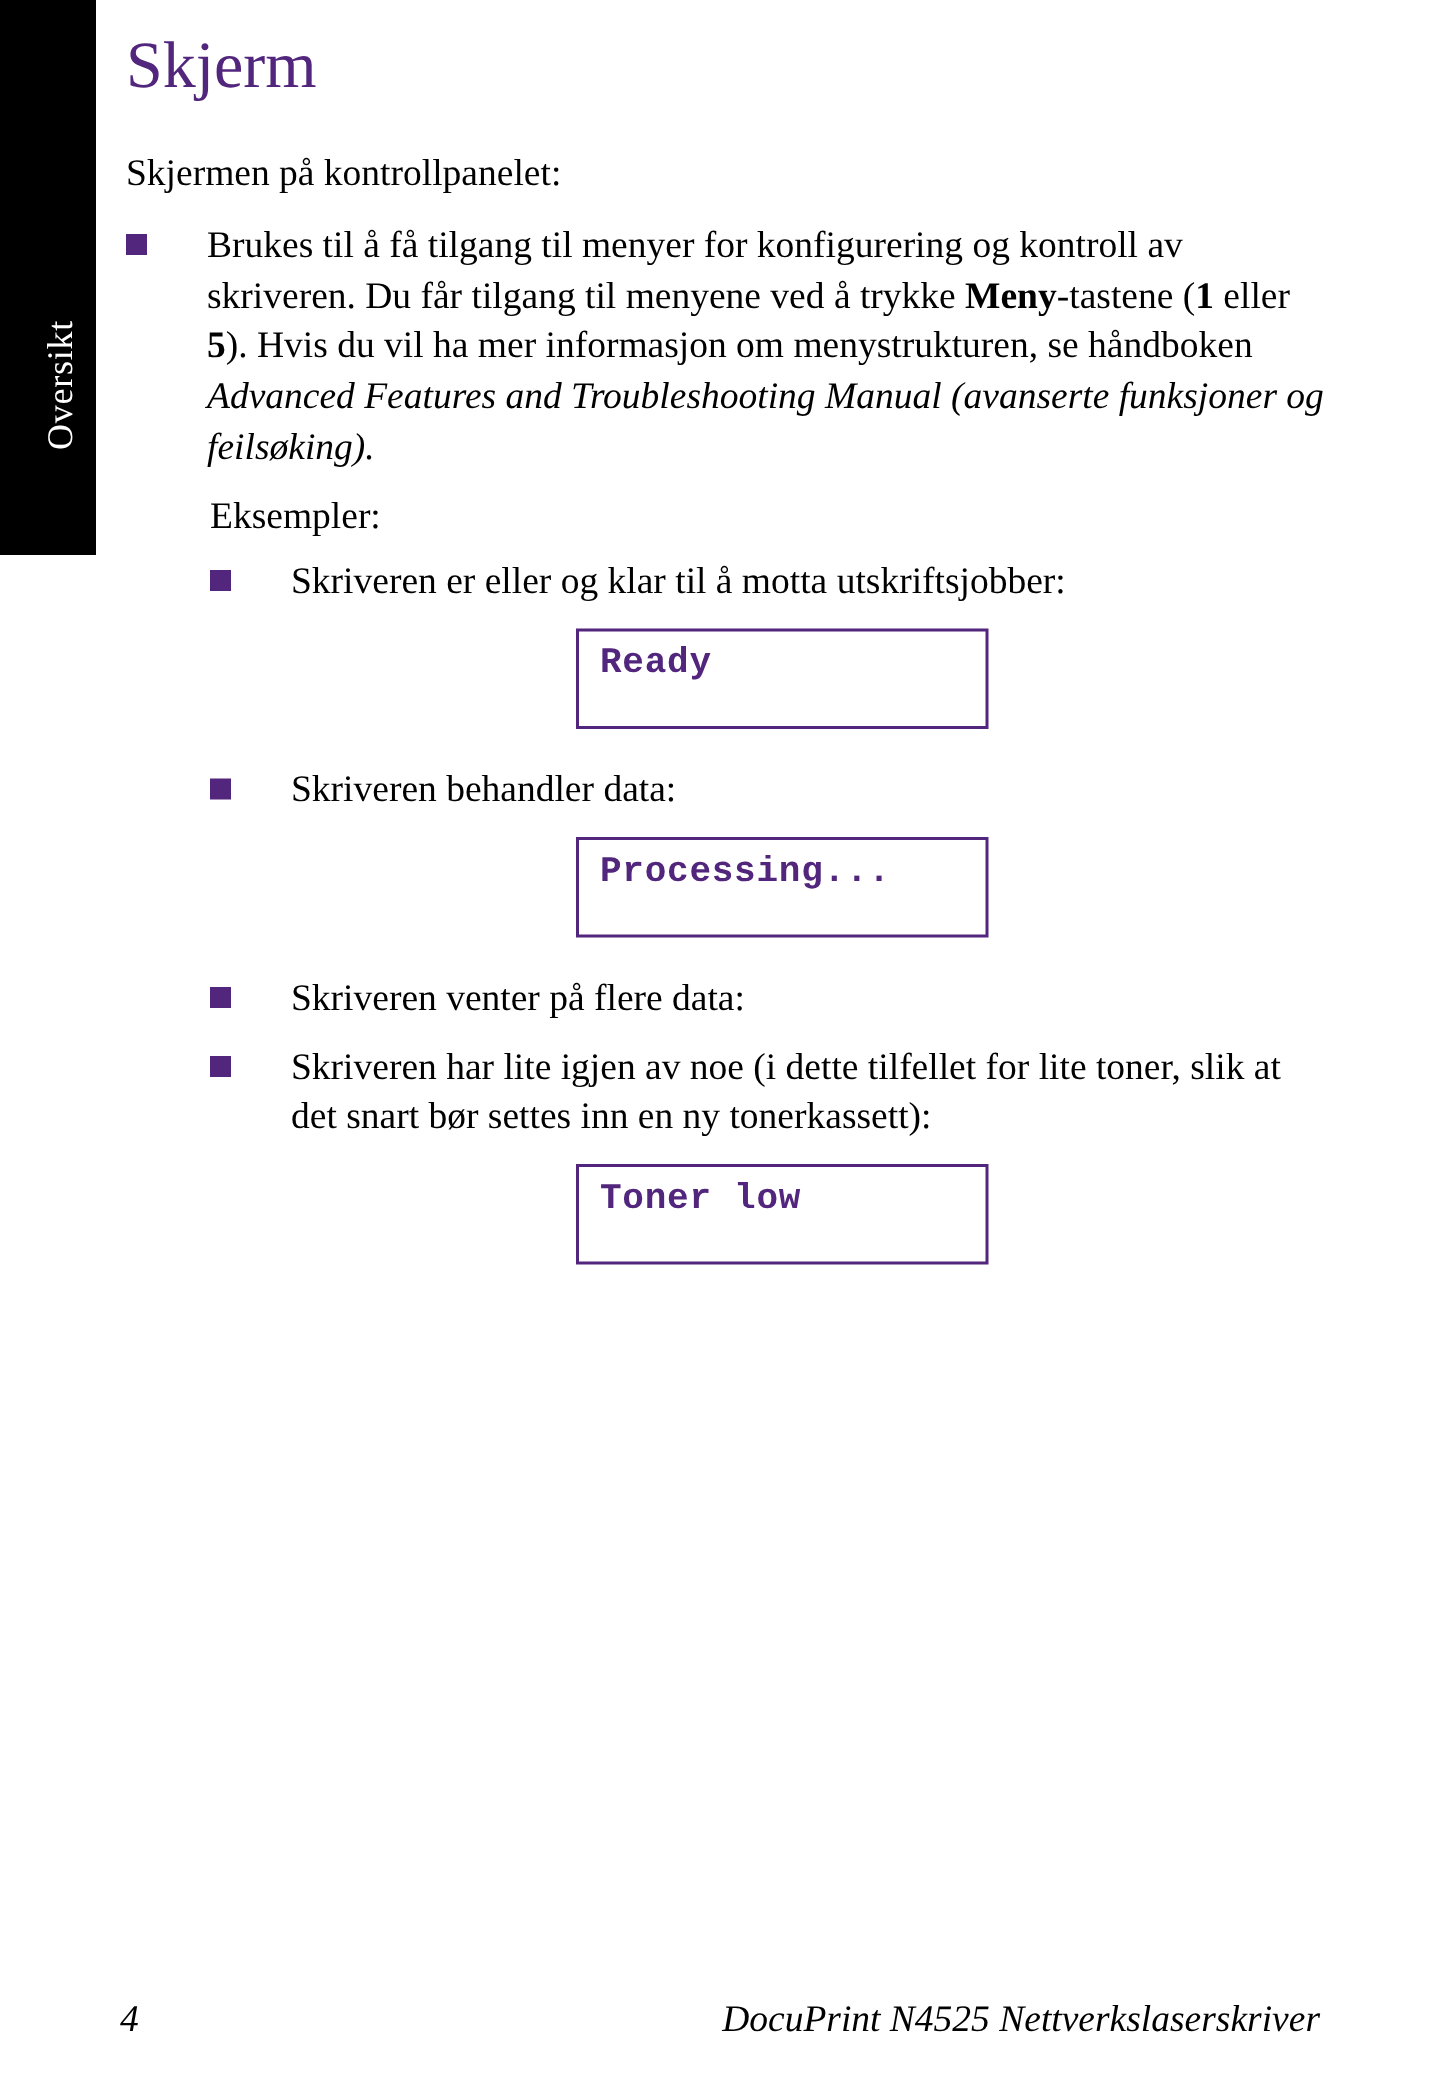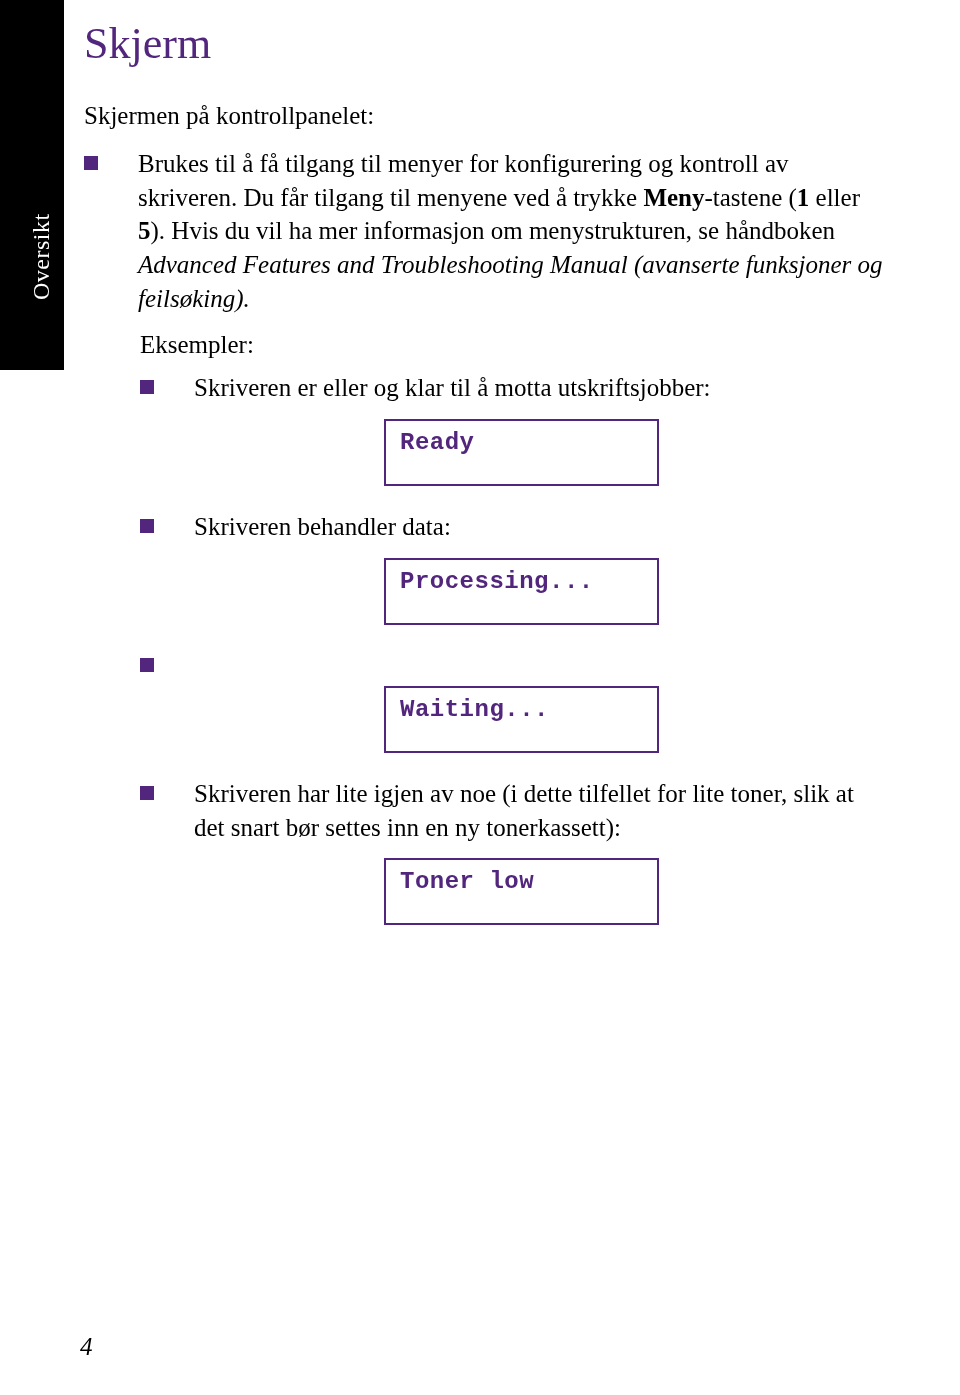--- a/index.html
+++ b/index.html
@@ -151,32 +151,31 @@
     <div class="bullet-row nested">
       <div class="sq"></div>
       <div class="bullet-text">Skriveren behandler data:</div>
     </div>
     <div class="lcd-box">
       <div class="lcd-text">Processing...</div>
     </div>
 
     <div class="bullet-row nested">
       <div class="sq"></div>
-    </div>
-    <div class="lcd-box">
-      <div class="lcd-text">Waiting...</div>
+      <div class="bullet-text">Skriveren venter på flere data:</div>
     </div>
 
     <div class="bullet-row nested">
       <div class="sq"></div>
       <div class="bullet-text">Skriveren har lite igjen av noe (i dette tilfellet for lite toner, slik at det snart bør settes inn en ny tonerkassett):</div>
     </div>
     <div class="lcd-box">
       <div class="lcd-text">Toner low</div>
     </div>
 
   </div>
 
   <div class="footer">
     <div class="page-num">4</div>
+    <div class="product">DocuPrint N4525 Nettverkslaserskriver</div>
   </div>
 
 </div>
 
 </body></html>

